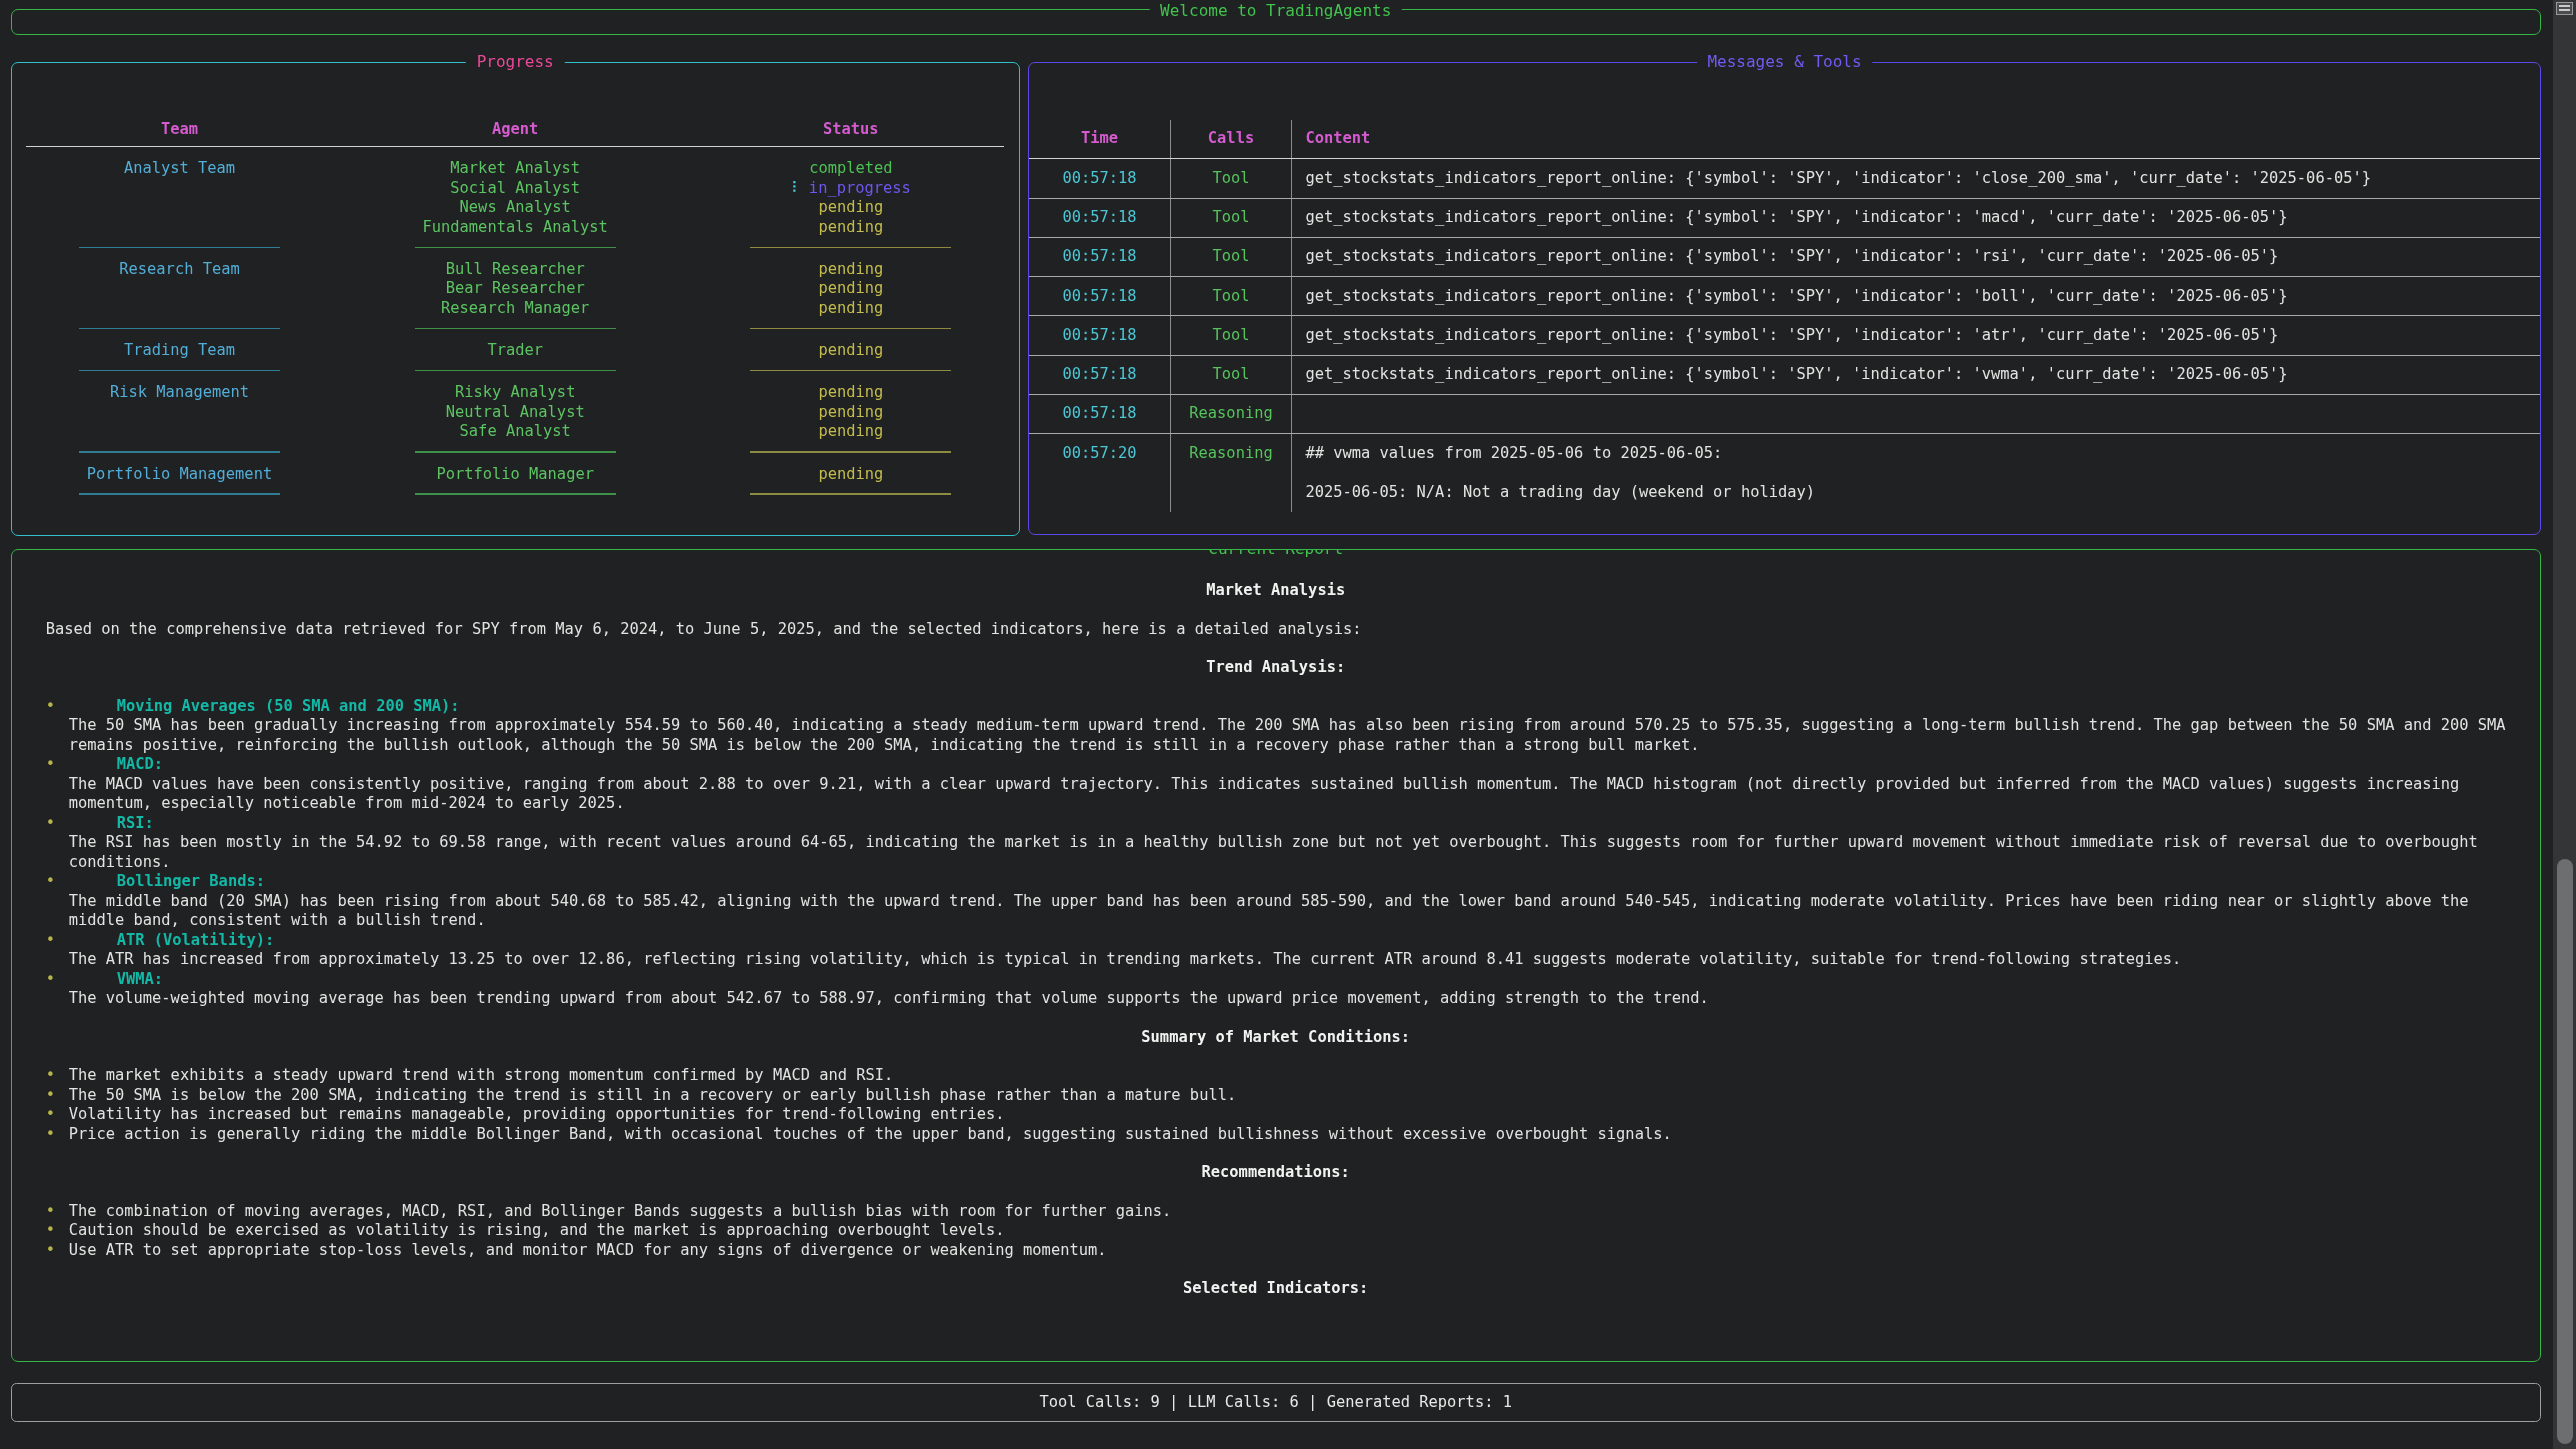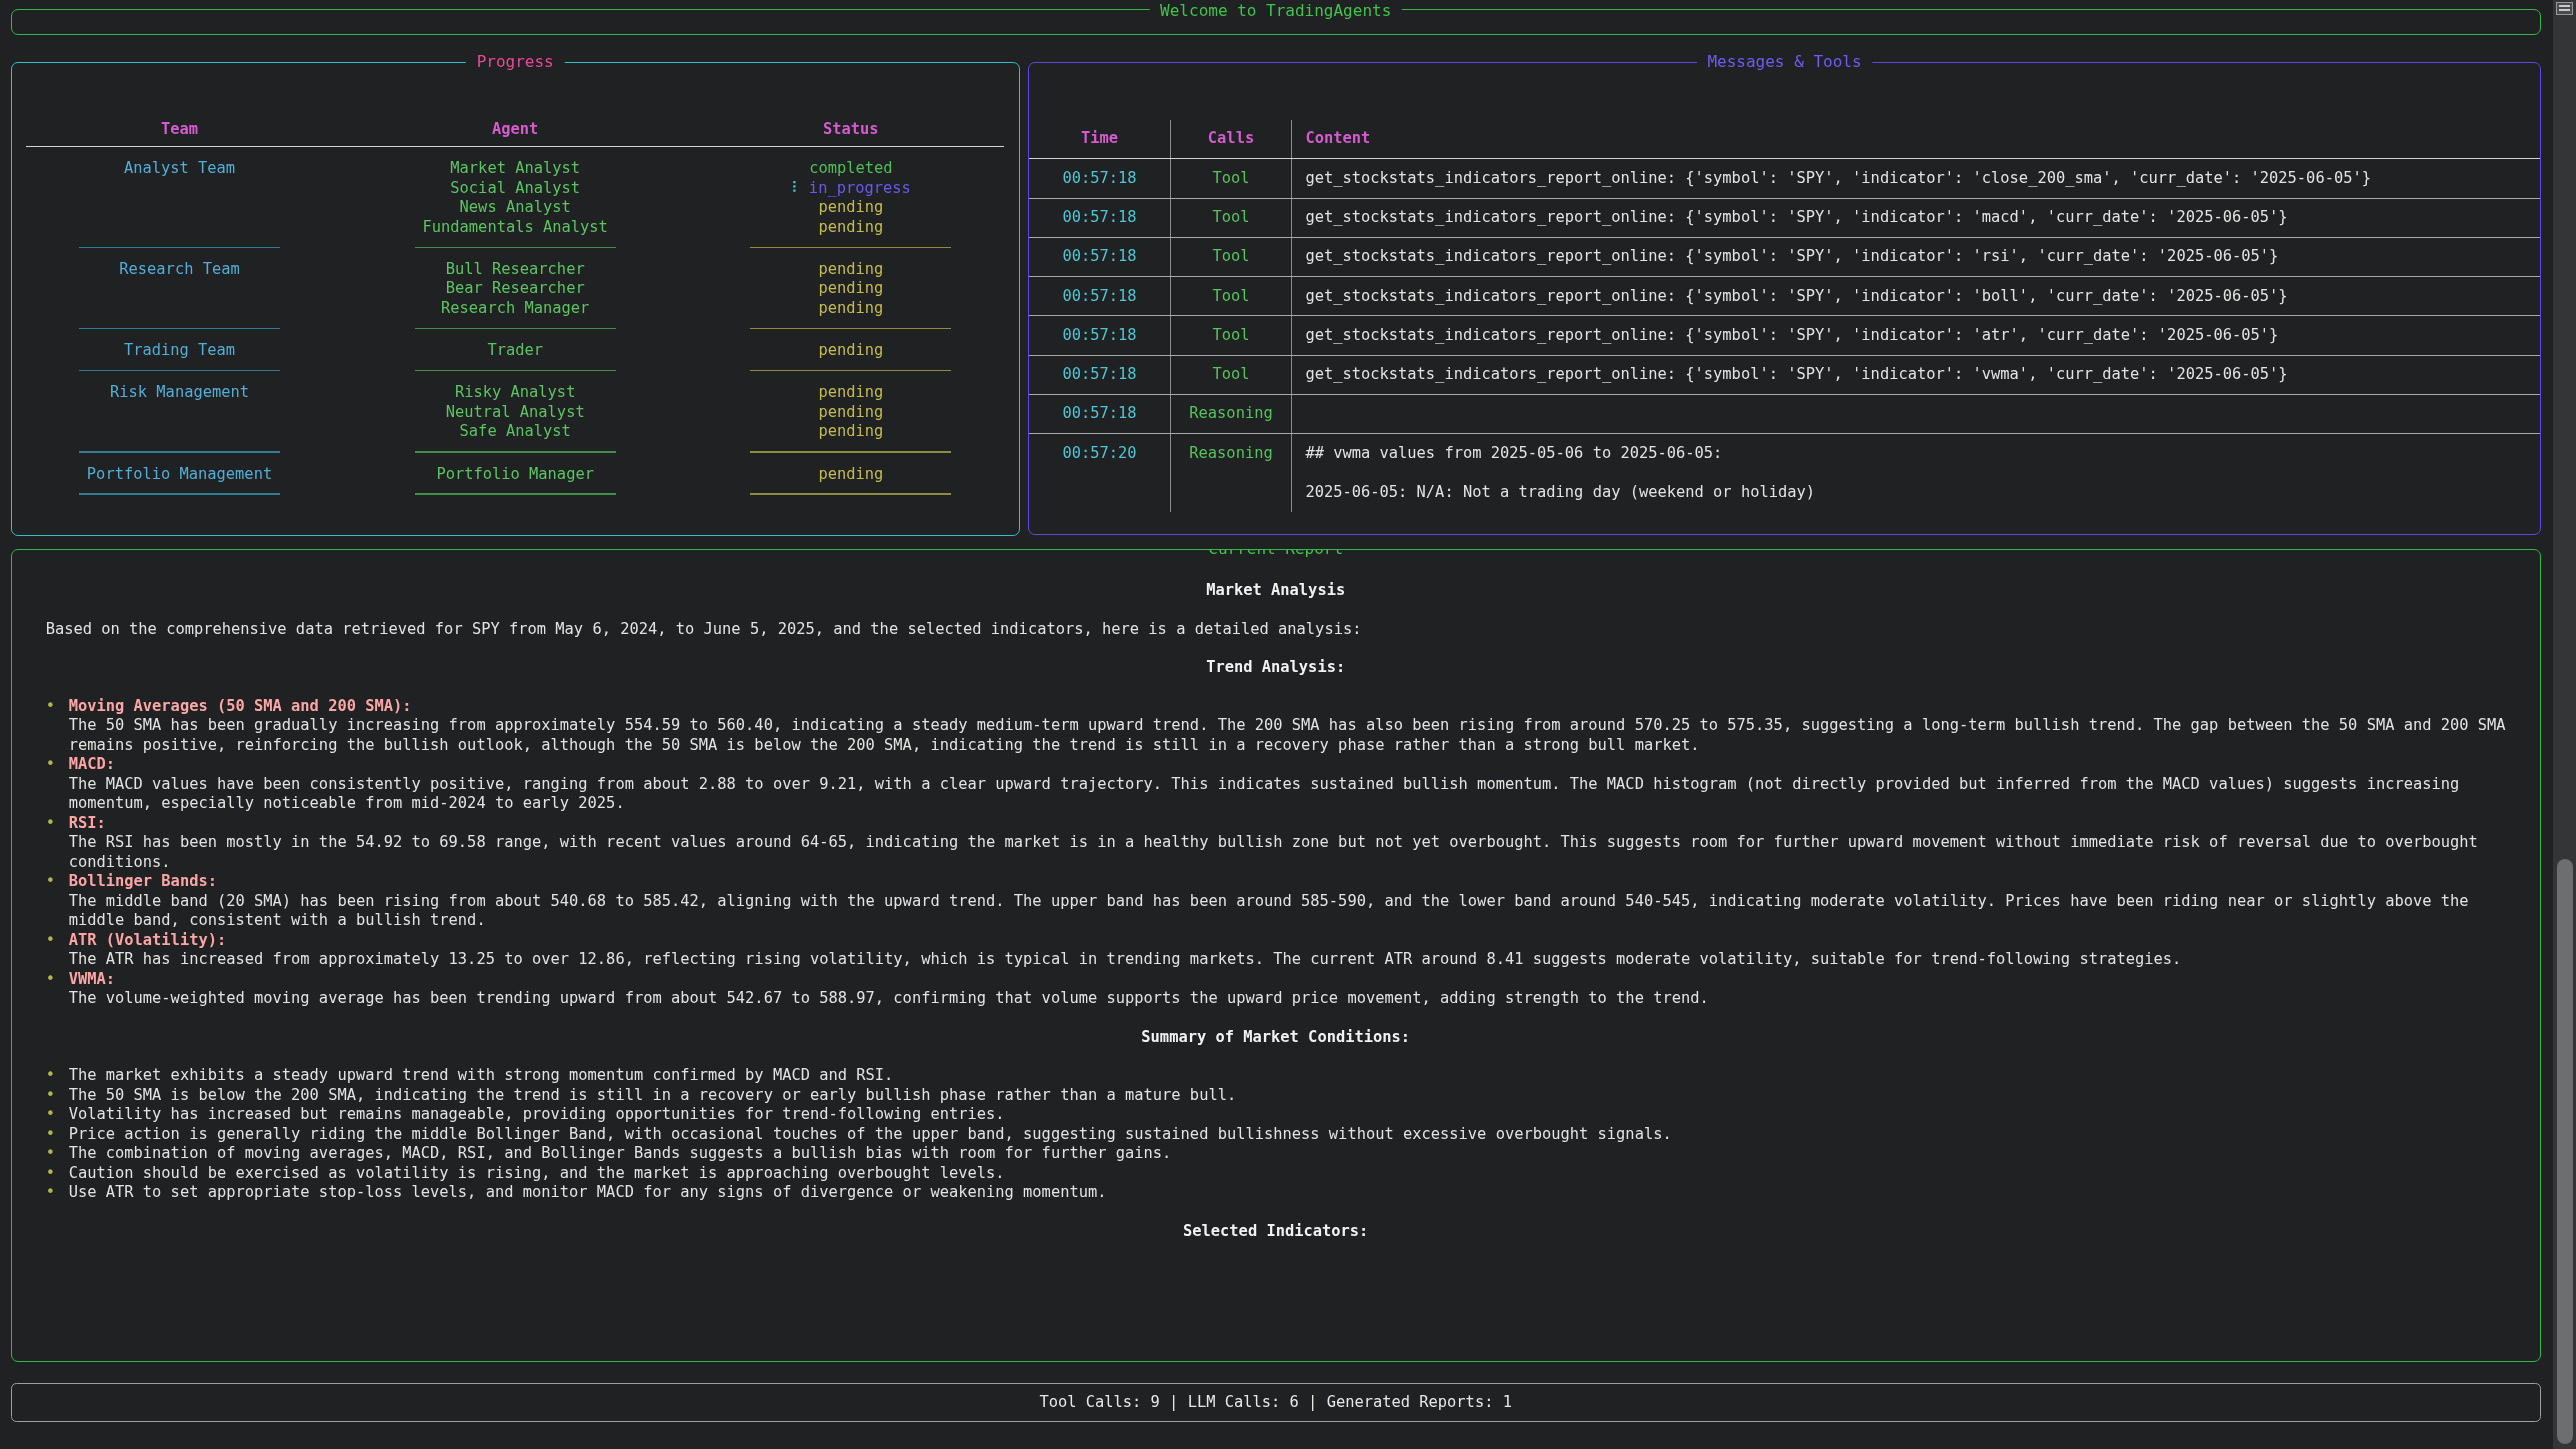--- a/index.html
+++ b/index.html
@@ -49,21 +49,21 @@
 
   
   .report{left:10.7px;top:549px;width:2530px;height:813px;border-color:#36b848;overflow:hidden;}
   .report .panel-title{color:#42c24e;}
   .rp-body{padding:31px 34px 0 34px;line-height:19.5px;}
   .rp-h{font-weight:bold;text-align:center;color:#f2f3f1;margin:19px 0;}
   .rp-h.first{margin-top:0;}
   .rp-intro{margin-bottom:19px;}
   .bullet{display:grid;grid-template-columns:23px 1fr;}
   .bullet .dot{color:#b7b44a;}
-  .bullet .btitle{font-weight:bold;color:#fca5a5;}
+  .bullet .btitle{font-weight:bold;color:#14b8a6;margin-left:48px;}
 
   
   .footer{left:10.7px;top:1383px;width:2530px;height:39px;border-color:#9aa09e;border-radius:5.4px;}
   .footer .stats{text-align:center;line-height:36px;color:#e8e9e7;}
 
   
   .scroll-track{position:absolute;right:0;top:0;width:23px;height:1449px;background:#333536;}
   .scroll-btn{position:absolute;right:2.7px;top:2px;width:17.4px;height:13.4px;background:#4a4c4d;
               border:1.3px solid #97999b;box-sizing:border-box;}
   .scroll-btn i{display:block;height:2px;background:#c9cbc9;margin:2px 2px 0 2px;}
@@ -292,20 +292,21 @@
     </div>
     <div class="bullet">
       <span class="dot">•</span>
       <div>Volatility has increased but remains manageable, providing opportunities for trend-following entries.</div>
     </div>
     <div class="bullet">
       <span class="dot">•</span>
       <div>Price action is generally riding the middle Bollinger Band, with occasional touches of the upper band, suggesting sustained bullishness without excessive overbought signals.</div>
     </div>
 
+    <div class="rp-h">Recommendations:</div>
     <div class="bullet">
       <span class="dot">•</span>
       <div>The combination of moving averages, MACD, RSI, and Bollinger Bands suggests a bullish bias with room for further gains.</div>
     </div>
     <div class="bullet">
       <span class="dot">•</span>
       <div>Caution should be exercised as volatility is rising, and the market is approaching overbought levels.</div>
     </div>
     <div class="bullet">
       <span class="dot">•</span>

